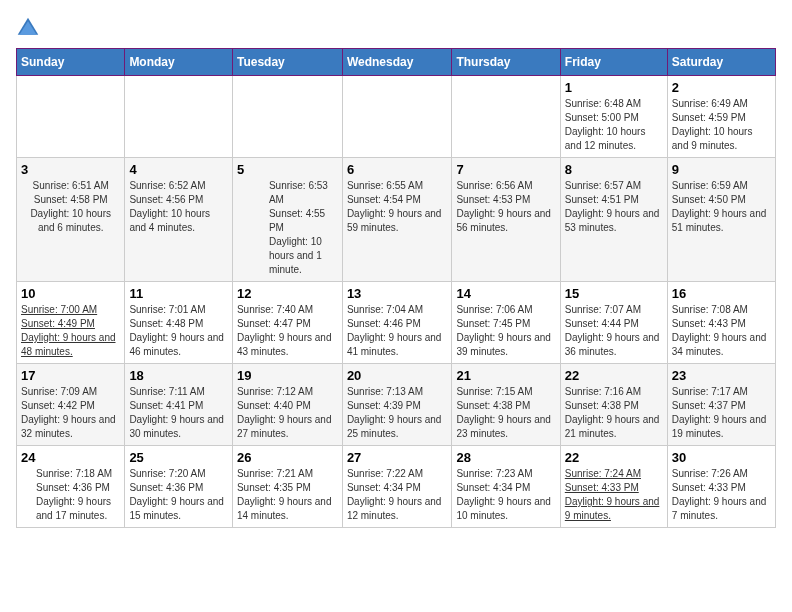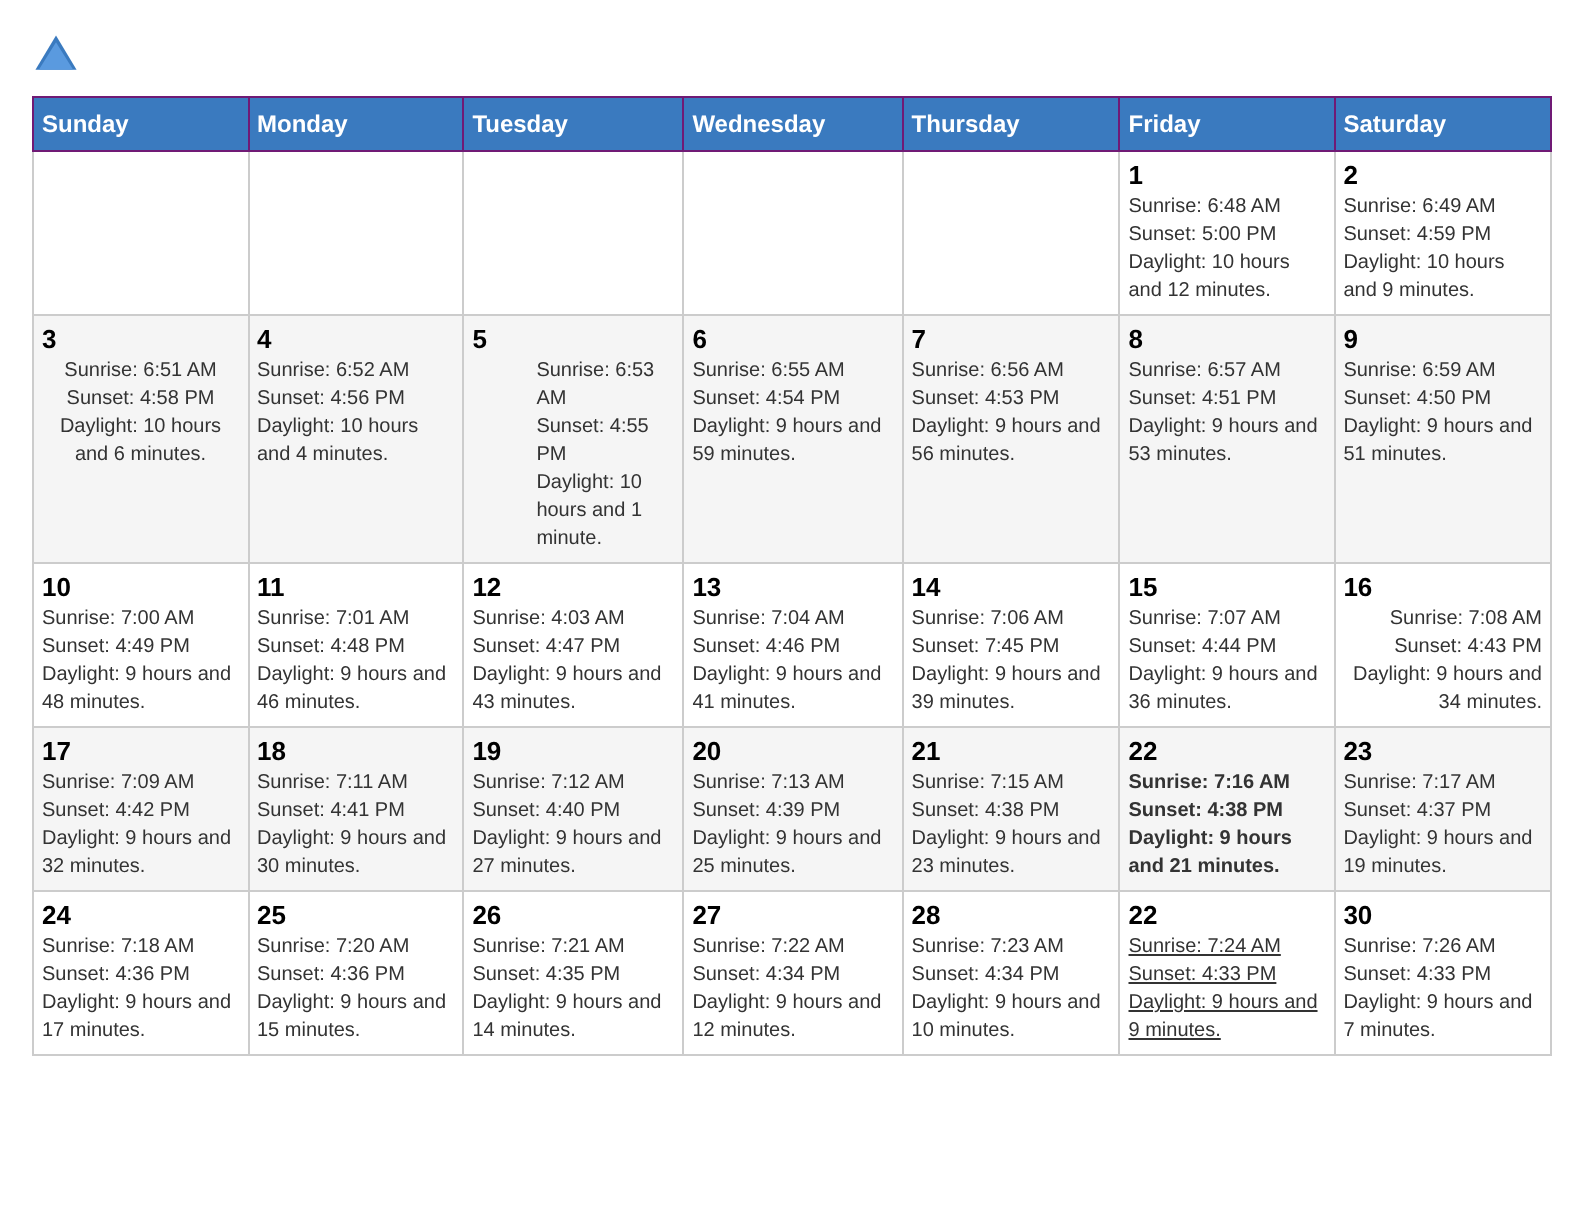--- a/index.html
+++ b/index.html
@@ -177,33 +177,33 @@
         <td>
           <span class="day-num">9</span>
           <div class="day-info" style="white-space: pre-line;">Sunrise: 6:59 AM
 Sunset: 4:50 PM
 Daylight: 9 hours and 51 minutes.</div>
         </td>
       </tr>
       <tr>
         <td>
           <span class="day-num">10</span>
-          <div class="day-info" style="white-space: pre-line;">Sunrise: 7:00 AM
+          <div class="day-info" style="white-space: pre-line; text-decoration: underline;">Sunrise: 7:00 AM
 Sunset: 4:49 PM
 Daylight: 9 hours and 48 minutes.</div>
         </td>
         <td>
           <span class="day-num">11</span>
           <div class="day-info" style="white-space: pre-line;">Sunrise: 7:01 AM
 Sunset: 4:48 PM
 Daylight: 9 hours and 46 minutes.</div>
         </td>
         <td>
           <span class="day-num">12</span>
-          <div class="day-info" style="white-space: pre-line;">Sunrise: 4:03 AM
+          <div class="day-info" style="white-space: pre-line;">Sunrise: 7:40 AM
 Sunset: 4:47 PM
 Daylight: 9 hours and 43 minutes.</div>
         </td>
         <td>
           <span class="day-num">13</span>
           <div class="day-info" style="white-space: pre-line;">Sunrise: 7:04 AM
 Sunset: 4:46 PM
 Daylight: 9 hours and 41 minutes.</div>
         </td>
         <td>
@@ -213,21 +213,21 @@
 Daylight: 9 hours and 39 minutes.</div>
         </td>
         <td>
           <span class="day-num">15</span>
           <div class="day-info" style="white-space: pre-line;">Sunrise: 7:07 AM
 Sunset: 4:44 PM
 Daylight: 9 hours and 36 minutes.</div>
         </td>
         <td>
           <span class="day-num">16</span>
-          <div class="day-info" style="white-space: pre-line; text-align: right;">Sunrise: 7:08 AM
+          <div class="day-info" style="white-space: pre-line;">Sunrise: 7:08 AM
 Sunset: 4:43 PM
 Daylight: 9 hours and 34 minutes.</div>
         </td>
       </tr>
       <tr>
         <td>
           <span class="day-num">17</span>
           <div class="day-info" style="white-space: pre-line;">Sunrise: 7:09 AM
 Sunset: 4:42 PM
 Daylight: 9 hours and 32 minutes.</div>
@@ -251,35 +251,35 @@
 Daylight: 9 hours and 25 minutes.</div>
         </td>
         <td>
           <span class="day-num">21</span>
           <div class="day-info" style="white-space: pre-line;">Sunrise: 7:15 AM
 Sunset: 4:38 PM
 Daylight: 9 hours and 23 minutes.</div>
         </td>
         <td>
           <span class="day-num">22</span>
-          <div class="day-info" style="white-space: pre-line; font-weight: bold;">Sunrise: 7:16 AM
+          <div class="day-info" style="white-space: pre-line;">Sunrise: 7:16 AM
 Sunset: 4:38 PM
 Daylight: 9 hours and 21 minutes.</div>
         </td>
         <td>
           <span class="day-num">23</span>
           <div class="day-info" style="white-space: pre-line;">Sunrise: 7:17 AM
 Sunset: 4:37 PM
 Daylight: 9 hours and 19 minutes.</div>
         </td>
       </tr>
       <tr>
         <td>
           <span class="day-num">24</span>
-          <div class="day-info" style="white-space: pre-line;">Sunrise: 7:18 AM
+          <div class="day-info" style="white-space: pre-line; margin-left: 15px;">Sunrise: 7:18 AM
 Sunset: 4:36 PM
 Daylight: 9 hours and 17 minutes.</div>
         </td>
         <td>
           <span class="day-num">25</span>
           <div class="day-info" style="white-space: pre-line;">Sunrise: 7:20 AM
 Sunset: 4:36 PM
 Daylight: 9 hours and 15 minutes.</div>
         </td>
         <td>

